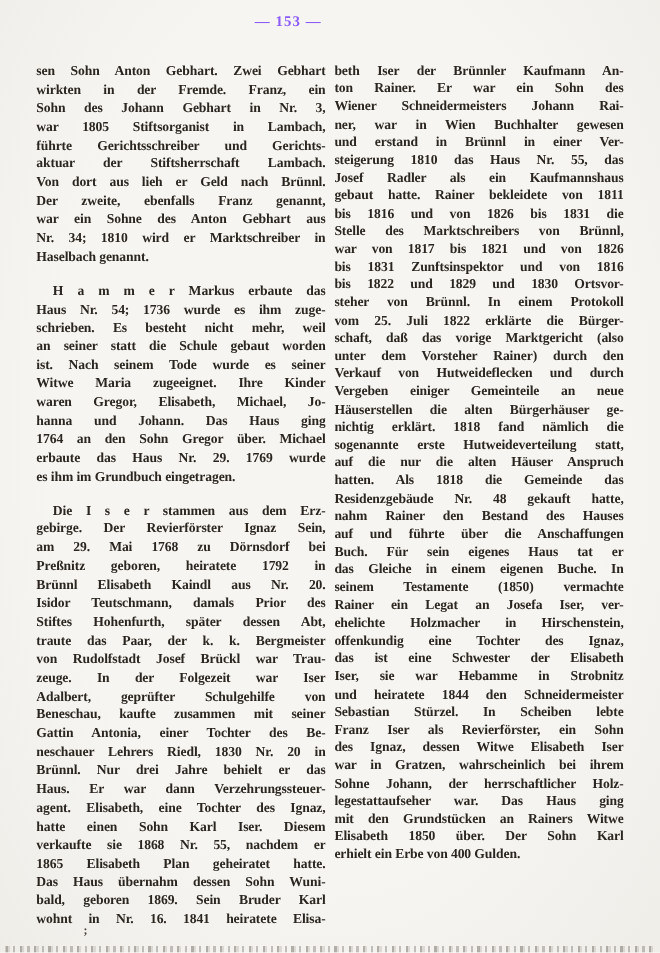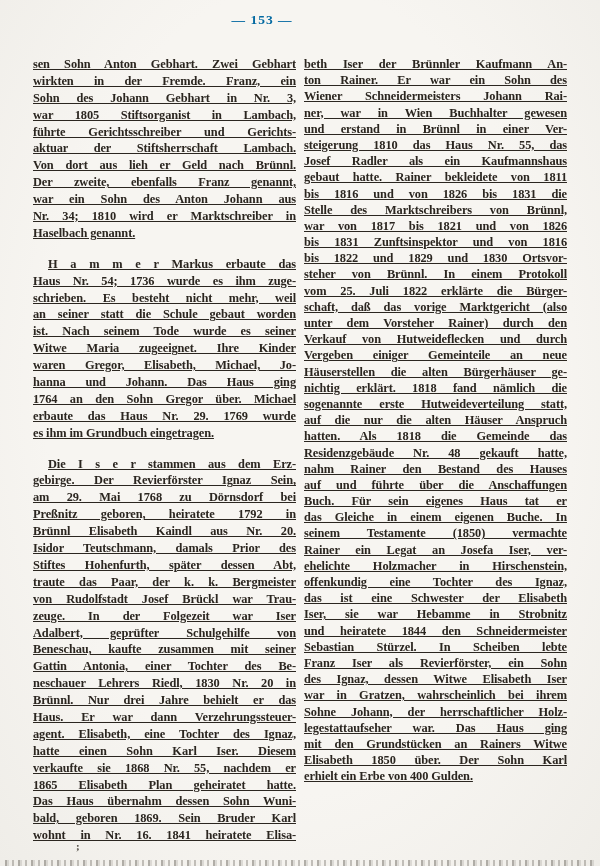--- a/index.html
+++ b/index.html
@@ -12,28 +12,27 @@
     font-family: "Liberation Serif", "DejaVu Serif", serif;
     color: #2b2620;
   }
   .page-number {
     position: absolute;
     top: 12px; left: 0; width: 524px;
     text-align: center;
     font-size: 13.5px;
     font-weight: 700;
     letter-spacing: 1px;
-    color: #0369a1;
+    color: #8b5cf6;
   }
   .columns {
     position: absolute;
     top: 56px; left: 33px; width: 538px;
     display: flex;
     gap: 8px;
-    text-decoration: underline;
   }
   .column { width: 263px; }
   .para { margin: 0; }
   .para + .para { margin-top: 14px; }
   .tline {
     text-align: justify;
     text-align-last: justify;
     overflow: hidden;
     white-space: nowrap;
     font-weight: 700;
@@ -73,21 +72,21 @@
   <div class="column col-left">
       <div class="para">
         <div class="tline">sen Sohn Anton Gebhart. Zwei Gebhart</div>
         <div class="tline">wirkten in der Fremde.  Franz, ein</div>
         <div class="tline">Sohn des Johann Gebhart in Nr. 3,</div>
         <div class="tline">war 1805 Stiftsorganist in Lambach,</div>
         <div class="tline">führte Gerichtsschreiber und Gerichts-</div>
         <div class="tline">aktuar der Stiftsherrschaft Lambach.</div>
         <div class="tline">Von dort aus lieh er Geld nach Brünnl.</div>
         <div class="tline">Der zweite, ebenfalls Franz genannt,</div>
-        <div class="tline">war ein Sohn des Anton Johann aus</div>
+        <div class="tline">war ein Sohne des Anton Gebhart aus</div>
         <div class="tline">Nr. 34; 1810 wird er Marktschreiber in</div>
         <div class="tline flush">Haselbach genannt.</div>
       </div>
       <div class="para">
         <div class="tline first-indent">H a m m e r  Markus  erbaute  das</div>
         <div class="tline">Haus Nr. 54; 1736 wurde es ihm zuge-</div>
         <div class="tline">schrieben.  Es besteht nicht mehr, weil</div>
         <div class="tline">an seiner statt die Schule gebaut worden</div>
         <div class="tline">ist.  Nach seinem Tode wurde es seiner</div>
         <div class="tline">Witwe Maria zugeeignet.  Ihre Kinder</div>

